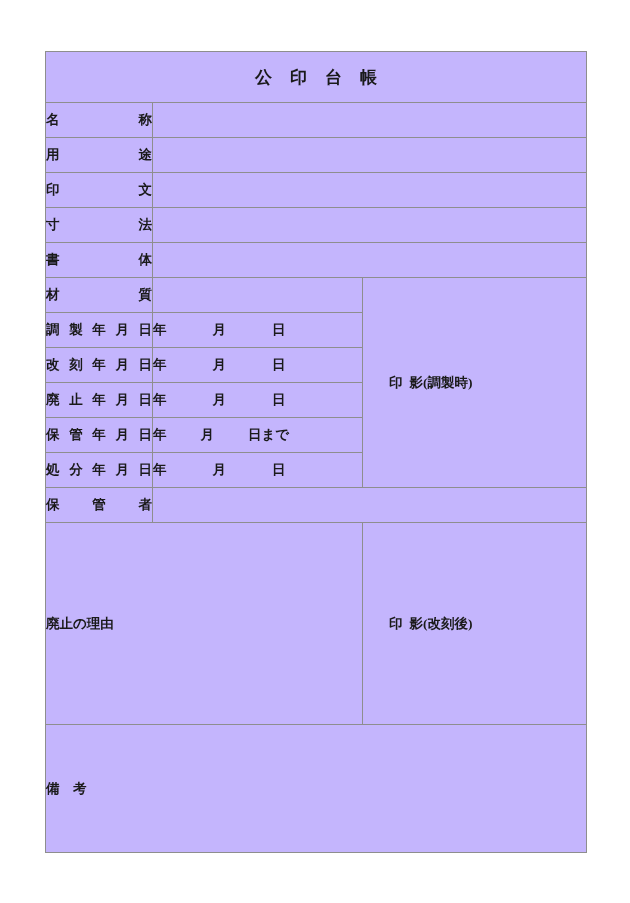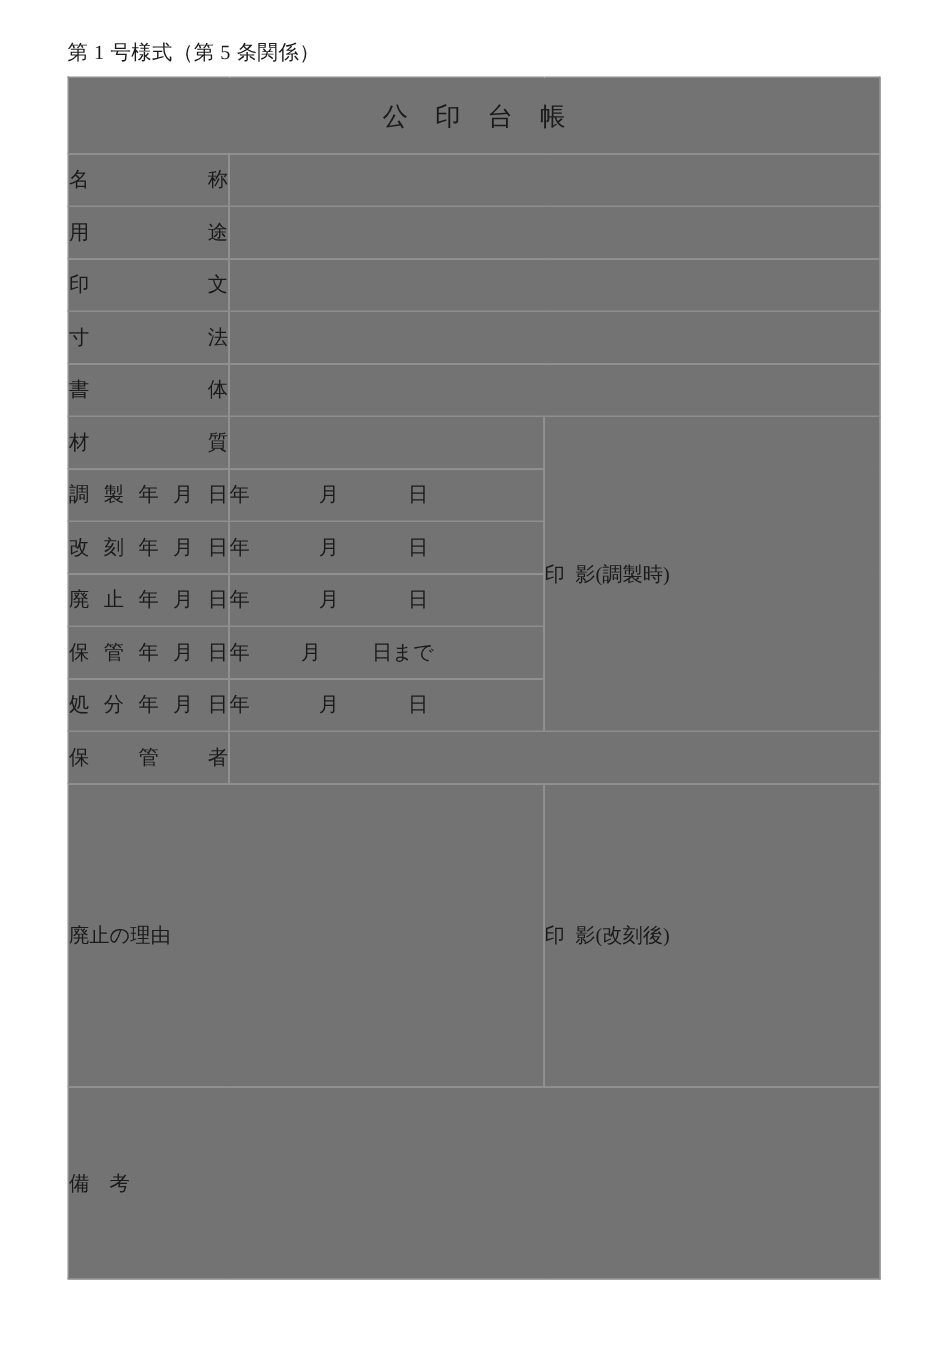--- a/index.html
+++ b/index.html
@@ -41,21 +41,22 @@
     width: 541px;
     border-collapse: collapse;
     table-layout: fixed;
   }
 
   table.ledger td {
     border: 1px solid #8e8e8e;
     padding: 0;
     vertical-align: middle;
     font-size: 13.5px;
-    background: #737373;
+    background: #c4b5fd;
+    font-weight: bold;
   }
 
   
   .title-cell {
     height: 50px;
     text-align: center;
     vertical-align: middle;
   }
   .title-text {
     font-size: 17px;
@@ -98,41 +99,41 @@
 
   
   .stamp-cell {
     vertical-align: top;
     padding: 7px 0 0 9px;
     white-space: nowrap;
   }
   .stamp-label {
     font-size: 13.5px;
     white-space: nowrap;
+    margin-left: 26px;
   }
   .stamp-label .sp { display: inline-block; width: 7px; }
 
   
   .area-cell {
     vertical-align: top;
     padding: 7px 0 0 9px;
   }
   .area-label {
     font-size: 13.5px;
     white-space: nowrap;
   }
 
   .empty-cell { height: 34px; }
 </style>
 </head>
 <body>
 
 <div id="page">
 
-  <div class="form-no">第 1 号様式（第 5 条関係）</div>
 
   <table class="ledger">
     <colgroup>
       <col style="width:107px">
       <col style="width:210px">
       <col style="width:224px">
     </colgroup>
     <tbody>
 
       <tr>

